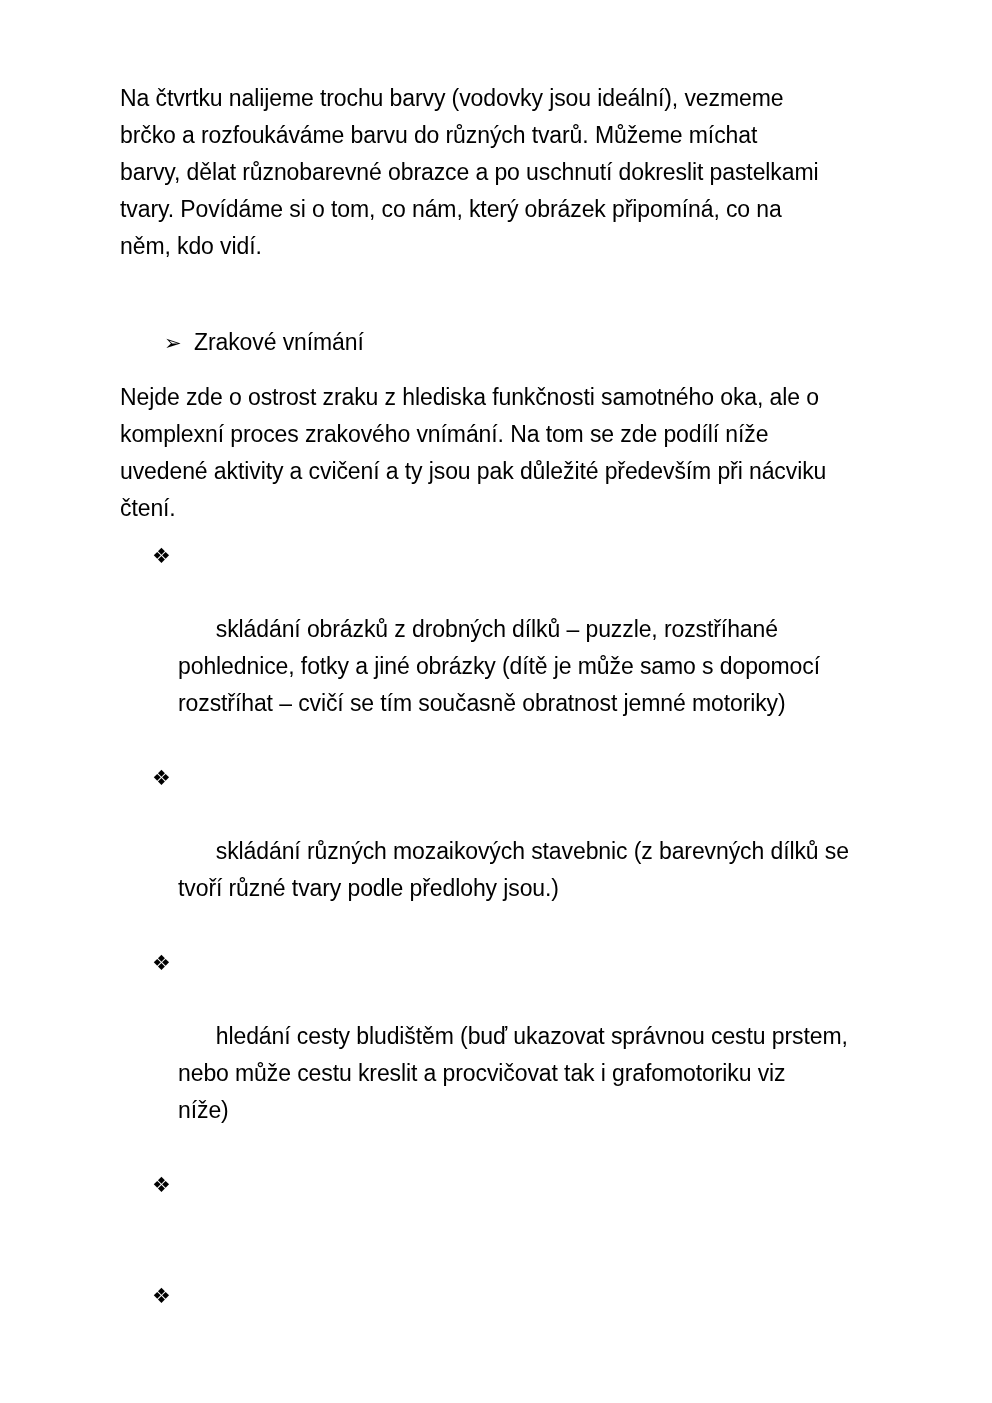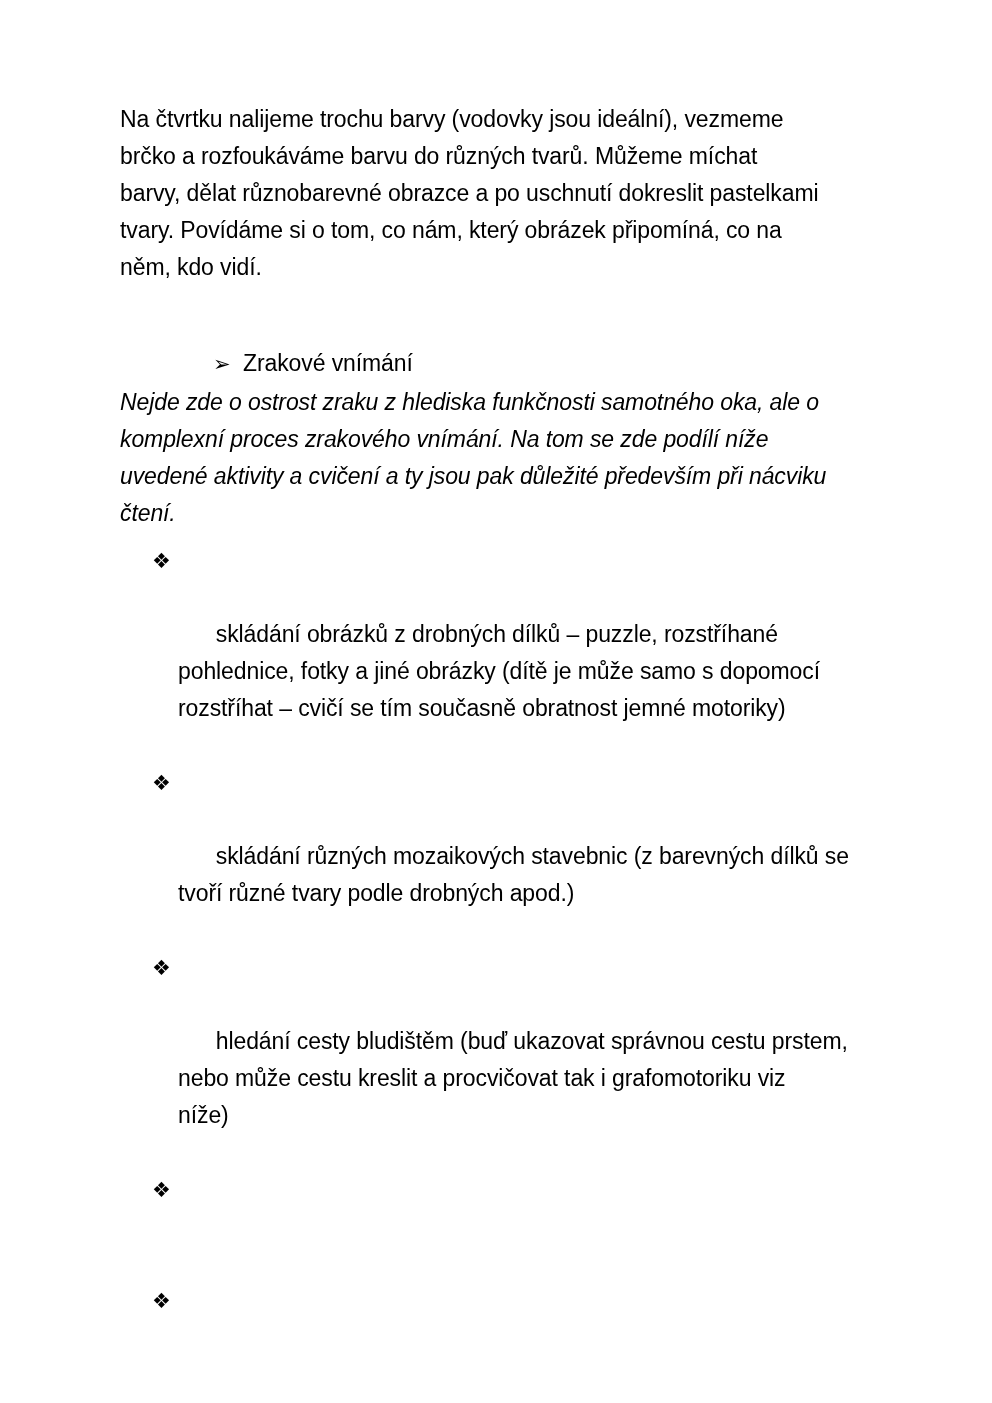--- a/index.html
+++ b/index.html
@@ -9,43 +9,42 @@
   body {
     width: 992px;
     height: 1403px;
     background: #ffffff;
     overflow: hidden;
   }
   .page {
     box-sizing: border-box;
     width: 992px;
     height: 1403px;
-    padding: 101px 8px 0 120px;
+    padding: 80px 8px 0 120px;
     font-family: "Liberation Sans", sans-serif;
     font-size: 23px;
     line-height: 37px;
     color: #000000;
     letter-spacing: -0.1px;
   }
   .para {
     margin: 0;
     white-space: pre;
   }
   .section-heading {
     margin-top: 59px;
-    margin-left: 93px;
+    margin-left: 44px;
   }
   .arrow-bullet {
     display: inline-block;
     width: 30px;
     font-size: 21px;
   }
   .section-paragraph {
-    margin-top: 2px;
-    font-style: italic;
+    margin-top: 18px;
   }
   .activity-list {
     list-style: none;
     margin: 10px 0 0 0;
     padding: 0;
   }
   .activity-list li {
     position: relative;
     padding-left: 58px;
     white-space: pre;
@@ -80,21 +79,21 @@
   <ul class="activity-list">
     <li>
       <span class="diamond-bullet">❖</span>
       <span>skládání obrázků z drobných dílků – puzzle, rozstříhané
 pohlednice, fotky a jiné obrázky (dítě je může samo s dopomocí
 rozstříhat – cvičí se tím současně obratnost jemné motoriky)</span>
     </li>
     <li>
       <span class="diamond-bullet">❖</span>
       <span>skládání různých mozaikových stavebnic (z barevných dílků se
-tvoří různé tvary podle drobných apod.)</span>
+tvoří různé tvary podle předlohy jsou.)</span>
     </li>
     <li>
       <span class="diamond-bullet">❖</span>
       <span>hledání cesty bludištěm (buď ukazovat správnou cestu prstem,
 nebo může cestu kreslit a procvičovat tak i grafomotoriku viz
 níže)</span>
     </li>
     <li>
       <span class="diamond-bullet">❖</span>
     </li>

